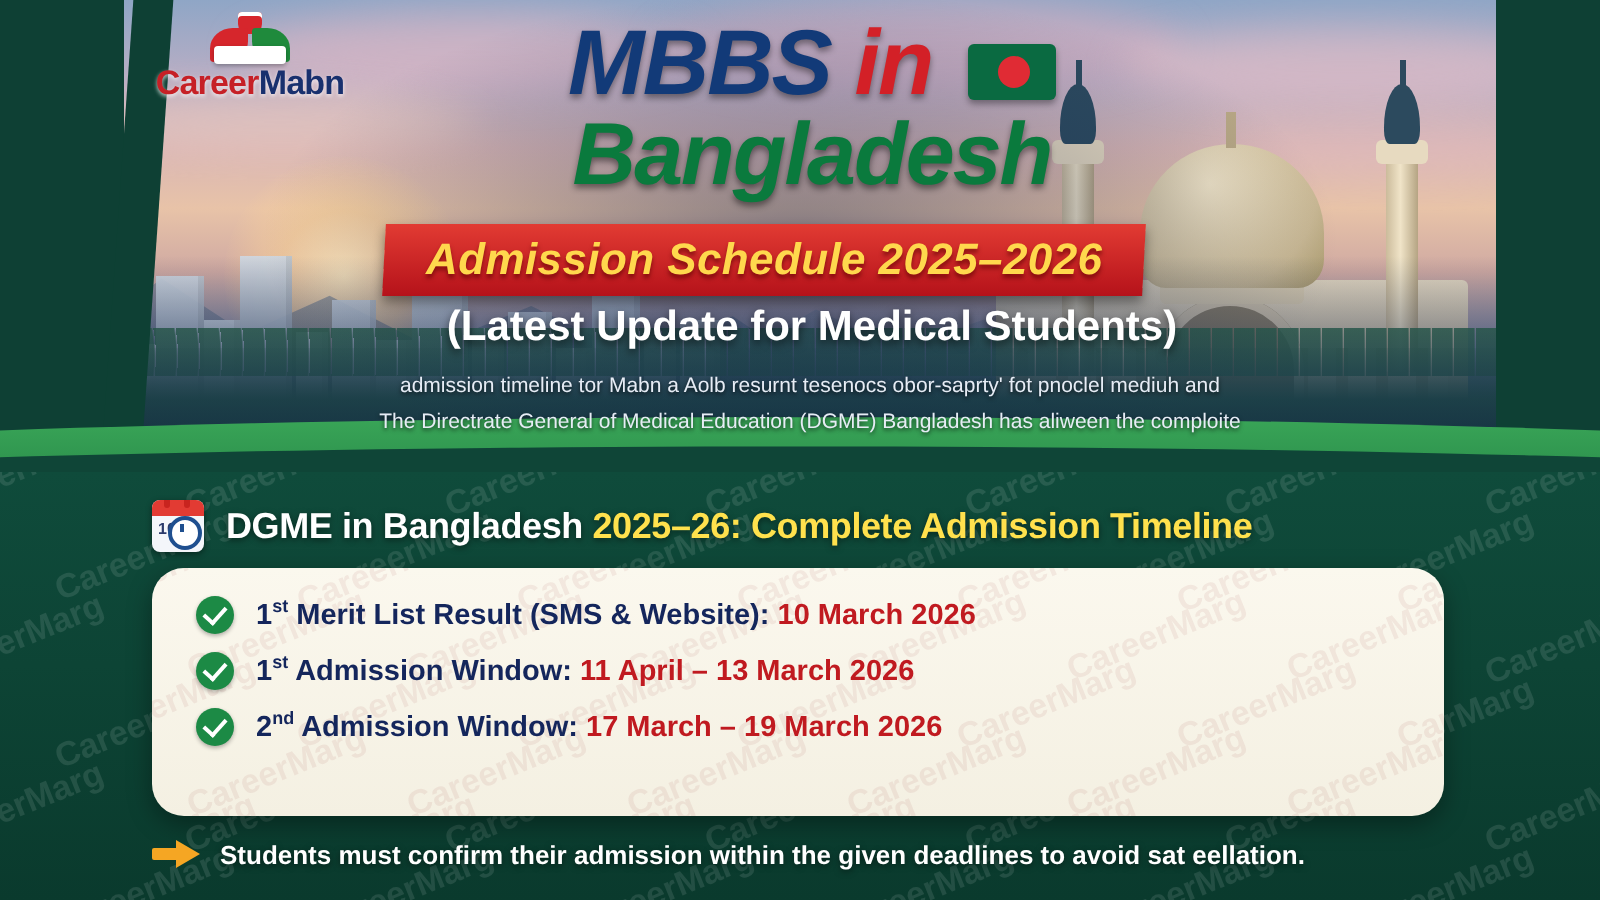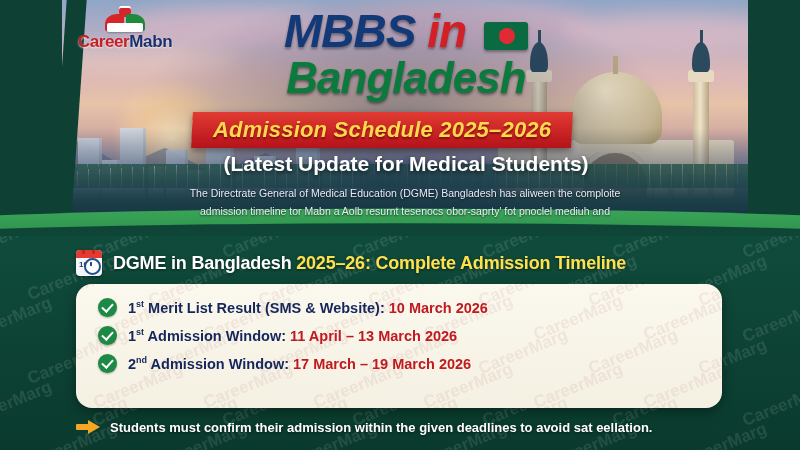--- a/index.html
+++ b/index.html
@@ -243,22 +243,22 @@
     <div class="t2">Bangladesh</div>
   </div>
 
   <div class="banner">
     <span>Admission Schedule 2025–2026</span>
   </div>
 
   <div class="sub">(Latest Update for Medical Students)</div>
 
   <div class="para">
+    <div>admission timeline tor Mabn a Aolb resurnt tesenocs obor-saprty' fot pnoclel mediuh and</div>
     <div>The Directrate General of Medical Education (DGME) Bangladesh has aliween the comploite</div>
-    <div>admission timeline tor Mabn a Aolb resurnt tesenocs obor-saprty' fot pnoclel mediuh and</div>
   </div>
 
   <div class="panel">
     <div class="watermarks" id="wm-panel">
         <div class="wm" style="left: -40px; top: -10px;">CareerMarg</div>
         <div class="wm" style="left: 90px; top: -10px;">CareerMarg</div>
         <div class="wm" style="left: 220px; top: -10px;">CareerMarg</div>
         <div class="wm" style="left: 350px; top: -10px;">CareerMarg</div>
         <div class="wm" style="left: 480px; top: -10px;">CareerMarg</div>
         <div class="wm" style="left: 610px; top: -10px;">CareerMarg</div>

